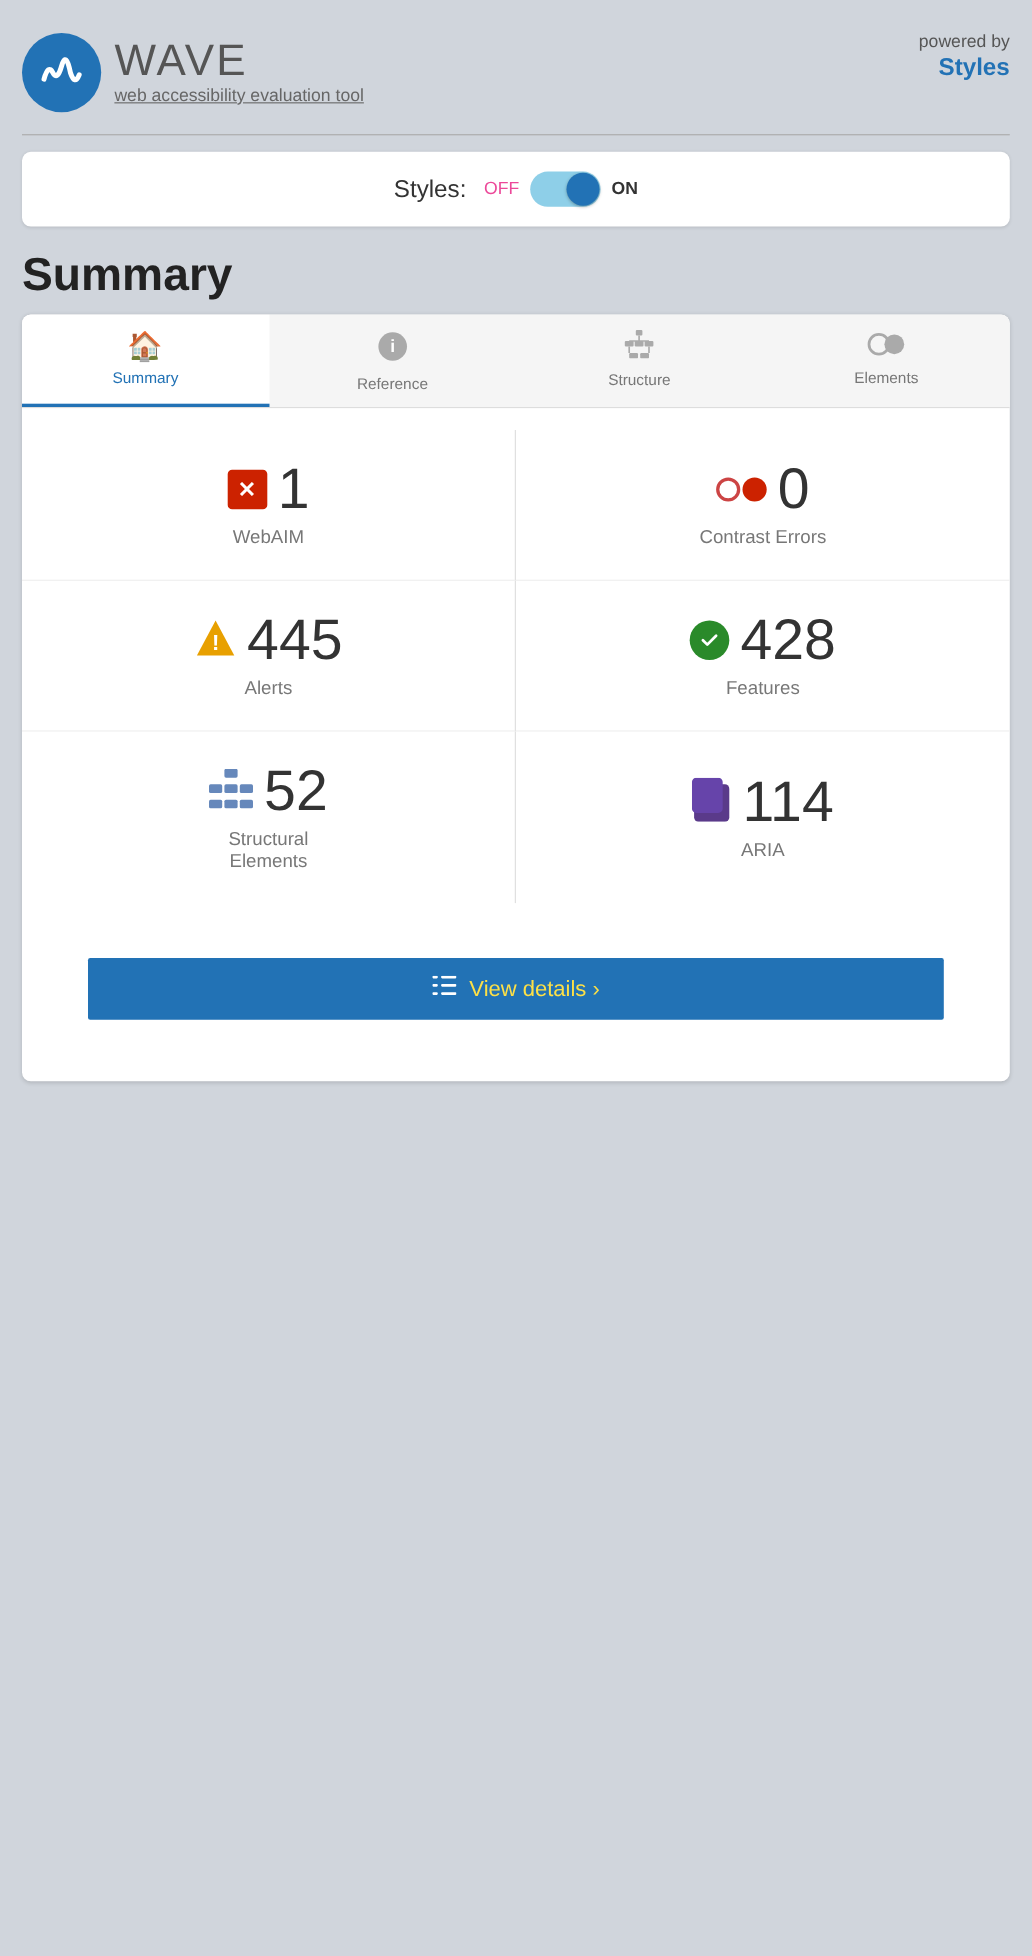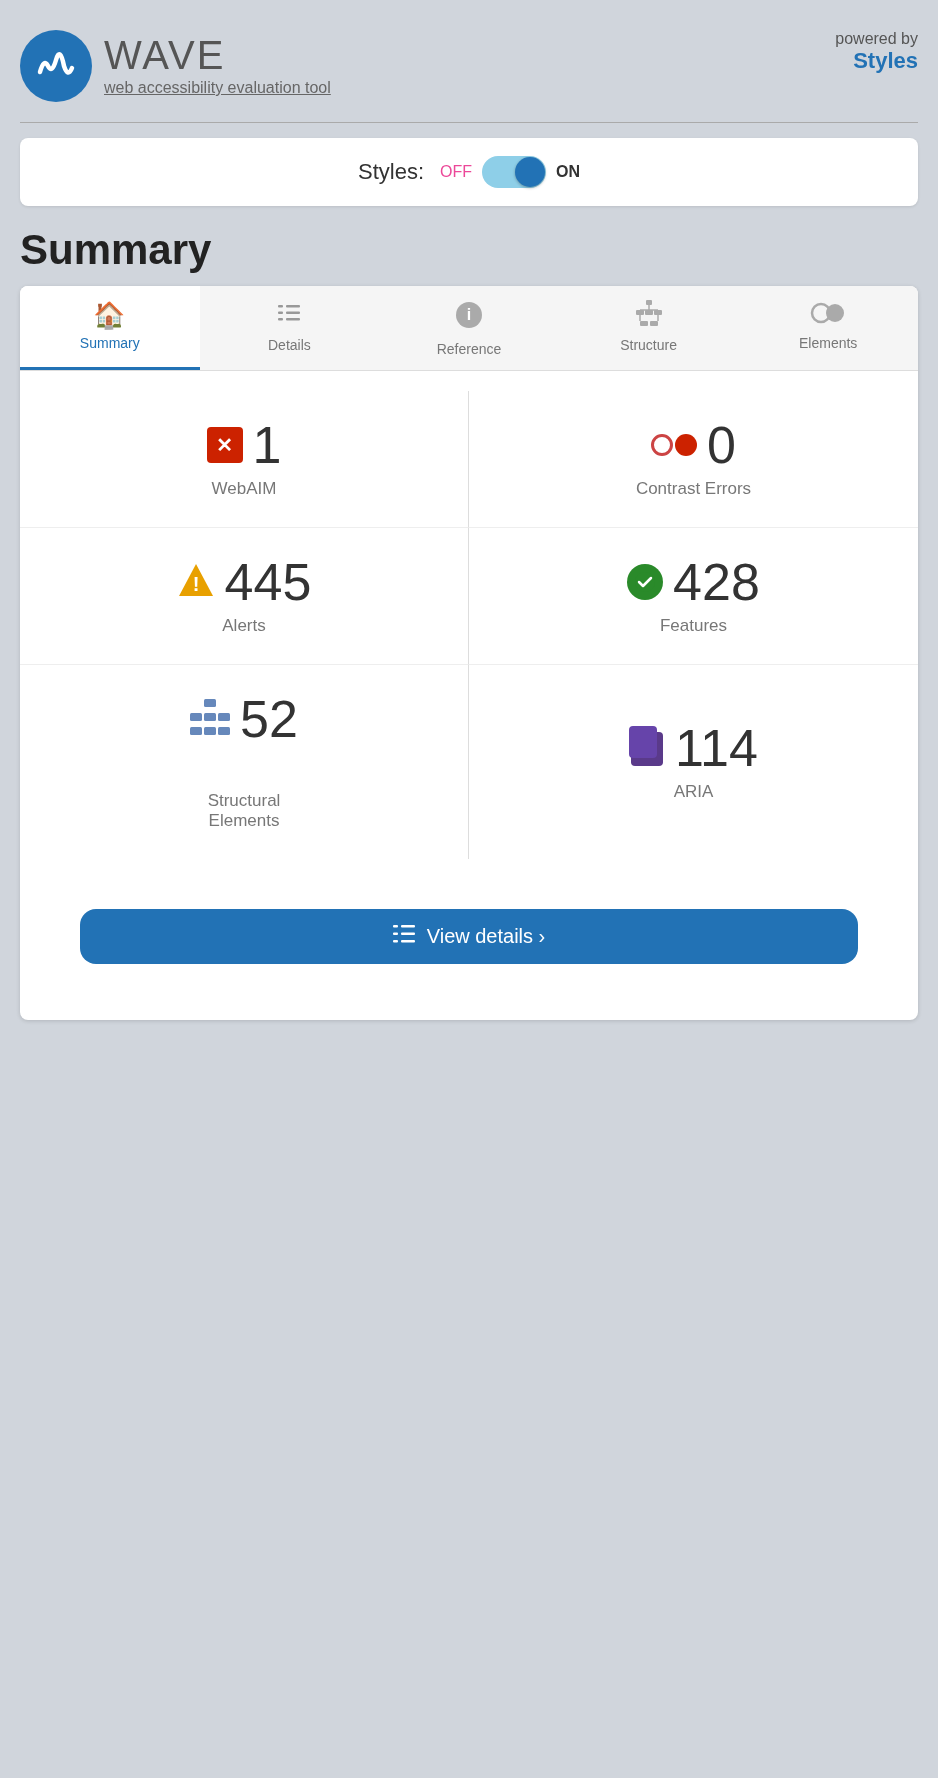--- a/index.html
+++ b/index.html
@@ -279,23 +279,23 @@
       font-size: 20px;
       flex-shrink: 0;
     }
 
     .view-details-btn {
       display: flex;
       align-items: center;
       justify-content: center;
       gap: 12px;
       background: #2272b5;
-      color: #ffffff;
+      color: #fde047;
       border: none;
-      border-radius: 16px;
+      border-radius: 2px;
       padding: 16px 40px;
       font-size: 20px;
       cursor: pointer;
       margin: 20px auto 28px;
       width: calc(100% - 60px);
     }
   </style>
 </head>
 <body>
 
@@ -333,33 +333,20 @@
 
 <div class="main-card">
 
   <div class="tabs">
 
     <div class="tab active">
       <span class="tab-icon">🏠</span>
       <span class="tab-label">Summary</span>
     </div>
 
-    <div class="tab">
-      <span class="tab-icon">
-        <svg width="26" height="26" viewBox="0 0 26 26" fill="none">
-          <rect x="10" y="5" width="14" height="2.5" rx="1" fill="#999"></rect>
-          <rect x="10" y="11.5" width="14" height="2.5" rx="1" fill="#999"></rect>
-          <rect x="10" y="18" width="14" height="2.5" rx="1" fill="#999"></rect>
-          <rect x="2" y="5" width="5" height="2.5" rx="1" fill="#999"></rect>
-          <rect x="2" y="11.5" width="5" height="2.5" rx="1" fill="#999"></rect>
-          <rect x="2" y="18" width="5" height="2.5" rx="1" fill="#999"></rect>
-        </svg>
-      </span>
-      <span class="tab-label">Details</span>
-    </div>
 
     <div class="tab">
       <span class="tab-icon">
         <svg width="30" height="30" viewBox="0 0 30 30" fill="none">
           <circle cx="15" cy="15" r="13" fill="#aaa"></circle>
           <text x="15" y="20" text-anchor="middle" fill="white" font-size="16" font-weight="bold">i</text>
         </svg>
       </span>
       <span class="tab-label">Reference</span>
     </div>
@@ -448,21 +435,21 @@
             <rect x="0" y="14" width="12" height="8" rx="1.5" fill="#6688bb"></rect>
             <rect x="14" y="14" width="12" height="8" rx="1.5" fill="#6688bb"></rect>
             <rect x="28" y="14" width="12" height="8" rx="1.5" fill="#6688bb"></rect>
             <rect x="0" y="28" width="12" height="8" rx="1.5" fill="#6688bb"></rect>
             <rect x="14" y="28" width="12" height="8" rx="1.5" fill="#6688bb"></rect>
             <rect x="28" y="28" width="12" height="8" rx="1.5" fill="#6688bb"></rect>
           </svg>
         </div>
         <span class="cell-count">52</span>
       </div>
-      <span class="cell-label" style="text-align:center; color:#777; font-size:17px;margin-top:38px;">Structural<br>Elements</span>
+      <span class="cell-label" style="text-align:center; color:#777; font-size:17px;">Structural<br>Elements</span>
     </div>
 
     <div class="summary-cell">
       <div class="cell-top">
         <div>
           <svg width="36" height="40" viewBox="0 0 36 40" fill="none">
             <rect x="2" y="6" width="32" height="34" rx="4" fill="#5a3a8a"></rect>
             <rect x="0" y="0" width="28" height="32" rx="4" fill="#6644aa"></rect>
           </svg>
         </div>

